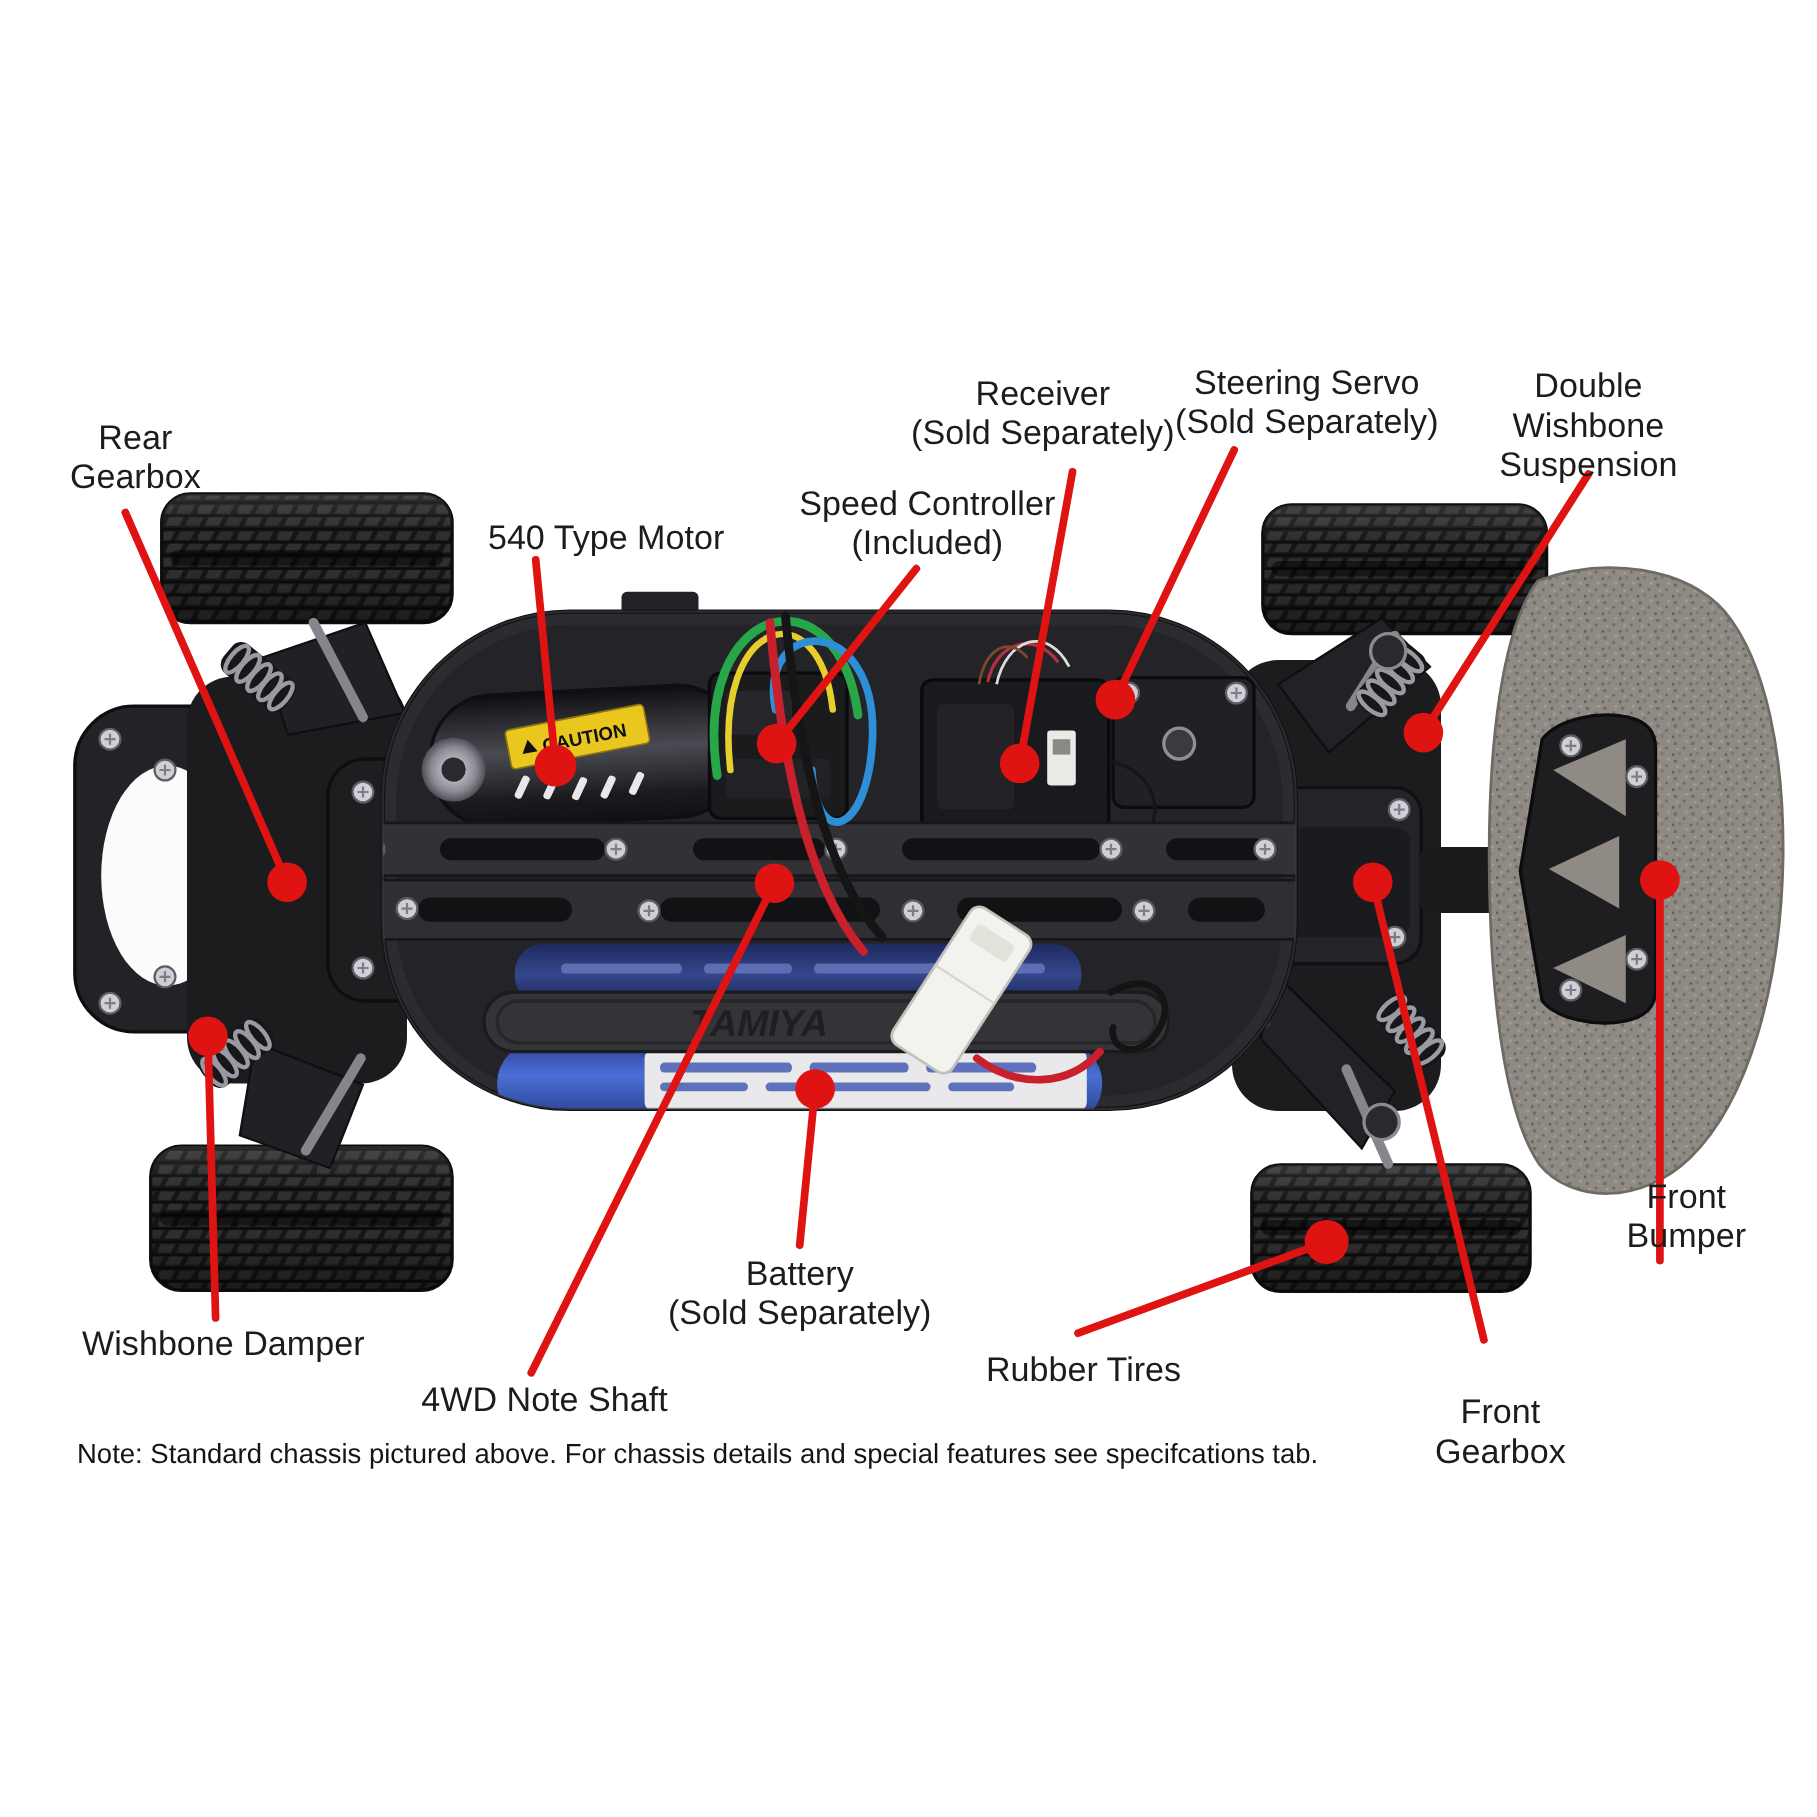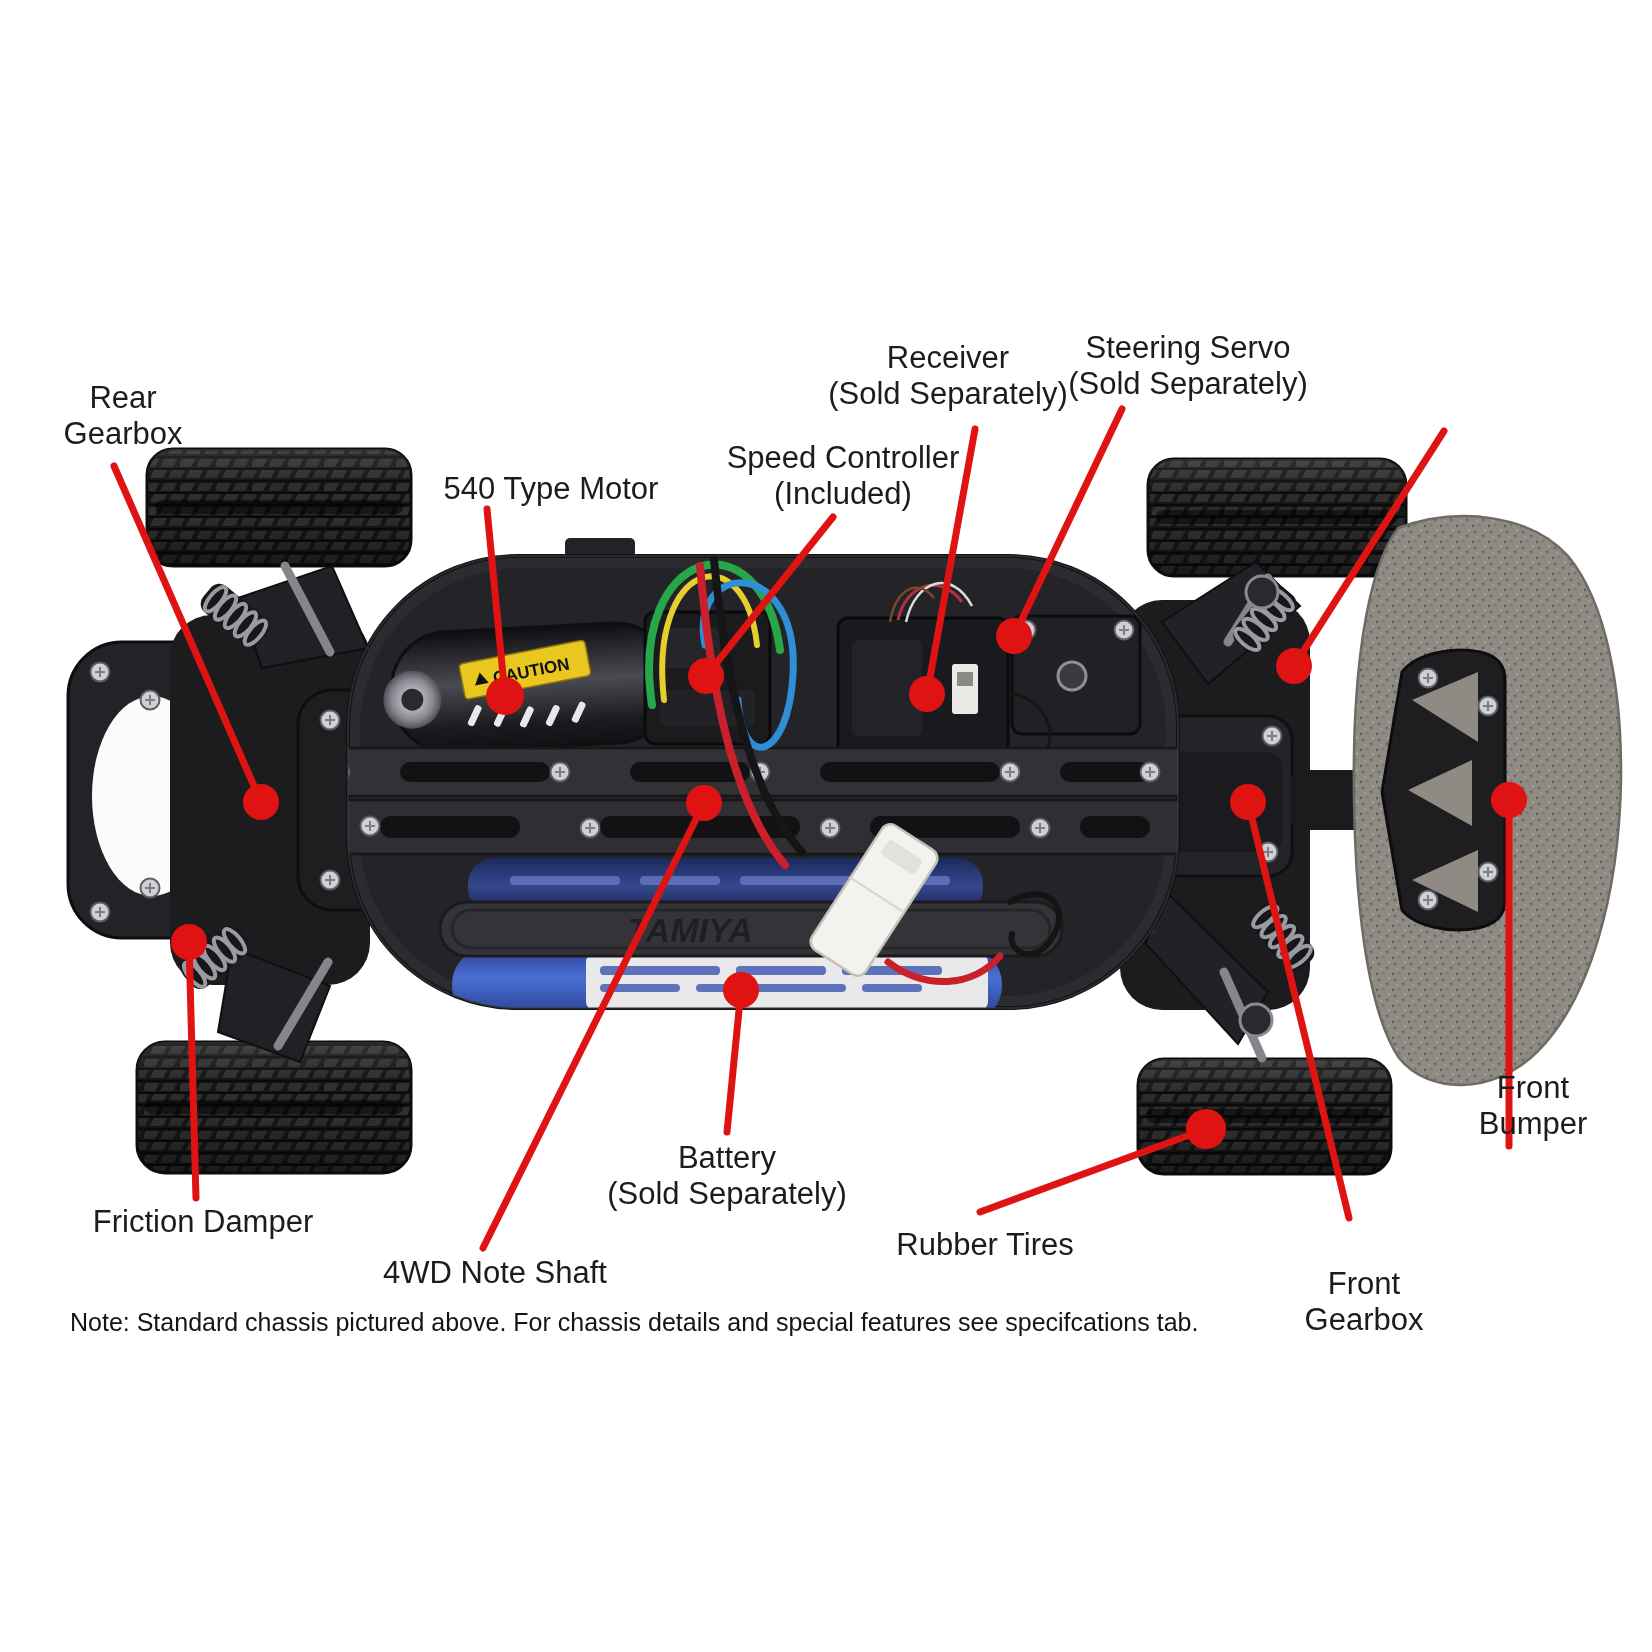--- a/index.html
+++ b/index.html
@@ -314,21 +314,23 @@
 
 <div class="callout-label" style="left:123px;top:416px">Rear
 Gearbox</div>
 <div class="callout-label" style="left:551px;top:489px">540 Type Motor</div>
 <div class="callout-label" style="left:843px;top:476px">Speed Controller
 (Included)</div>
 <div class="callout-label" style="left:948px;top:376px">Receiver
 (Sold Separately)</div>
 <div class="callout-label" style="left:1188px;top:366px">Steering Servo
 (Sold Separately)</div>
-<div class="callout-label" style="left:203px;top:1222px">Friction Damper</div>
+<div class="callout-label" style="left:1444px;top:387px">Double Wishbone
+Suspension</div>
+<div class="callout-label" style="left:203px;top:1222px">Wishbone Damper</div>
 <div class="callout-label" style="left:495px;top:1273px">4WD Note Shaft</div>
 <div class="callout-label" style="left:727px;top:1176px">Battery
 (Sold Separately)</div>
 <div class="callout-label" style="left:985px;top:1245px">Rubber Tires</div>
 <div class="callout-label" style="left:1364px;top:1302px">Front
 Gearbox</div>
 <div class="callout-label" style="left:1533px;top:1106px">Front Bumper</div>
 
 <div class="note">Note: Standard chassis pictured above. For chassis details and special features see specifcations tab.</div>
 </div>

